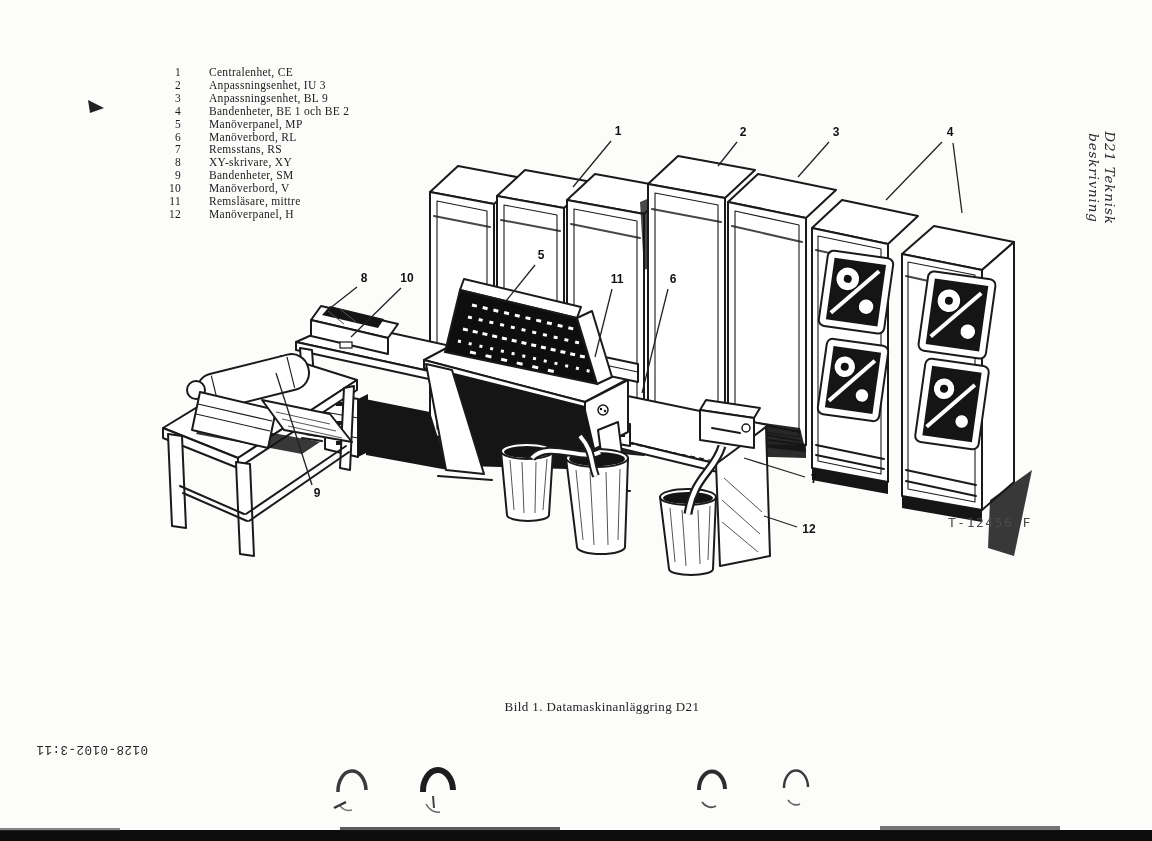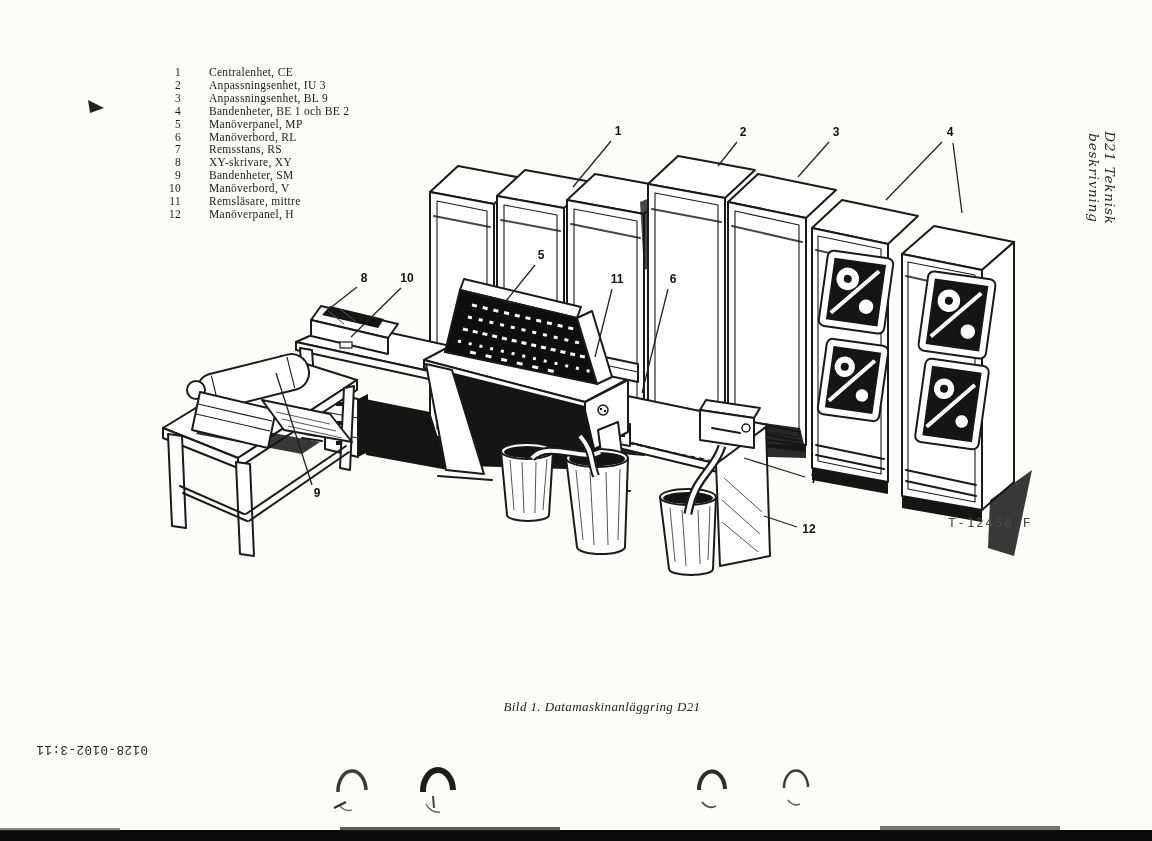--- a/index.html
+++ b/index.html
@@ -12,21 +12,21 @@
   .legend-row .ln{display:inline-block;width:18px;text-align:right;flex:0 0 18px;}
   .legend-row .ll{margin-left:28px;}
   
   #figure-svg{position:absolute;left:0;top:0;}
   .callout{position:absolute;transform:translate(-50%,-50%);
            font-family:"Liberation Sans", sans-serif;font-weight:bold;font-size:12px;color:#111;}
   #stamp{position:absolute;left:948px;top:515px;font-family:"DejaVu Sans Mono", monospace;
          font-size:13px;letter-spacing:1.5px;color:#4a4a4a;}
   
   #caption{position:absolute;left:402px;top:699px;width:400px;text-align:center;
-           font-size:13px;letter-spacing:.4px;color:#222;font-style:italic;}
+           font-size:13px;letter-spacing:.4px;color:#222;}
   
   #side-label{position:absolute;left:1014px;top:162px;width:176px;text-align:center;
               transform:rotate(90deg);font-style:italic;font-size:13.5px;letter-spacing:.8px;color:#2a2a2a;
               font-family:"DejaVu Serif", serif;}
   #doc-number{position:absolute;left:26px;top:742px;width:132px;text-align:center;
               transform:rotate(180deg);font-family:"Liberation Mono", monospace;
               font-size:12.5px;letter-spacing:.5px;color:#262626;}
   
   .s{stroke:#1a1a1a;stroke-width:2;stroke-linejoin:round;stroke-linecap:round;}
   .t{stroke:#1a1a1a;stroke-width:1.1;stroke-linejoin:round;}

